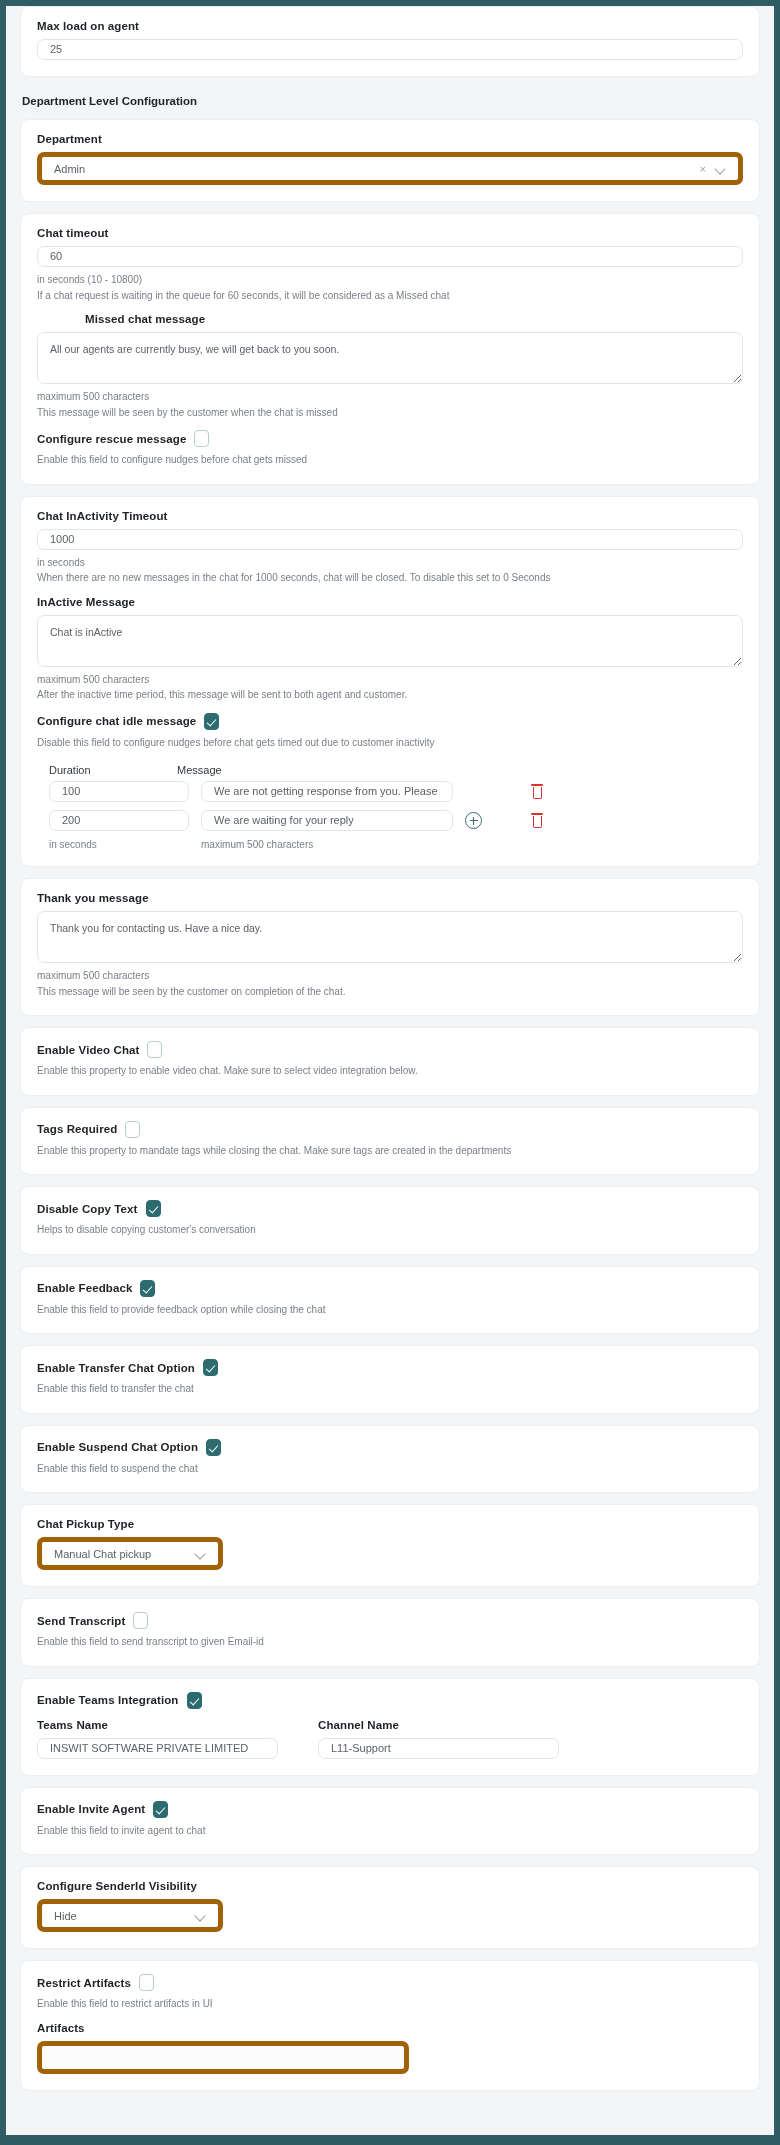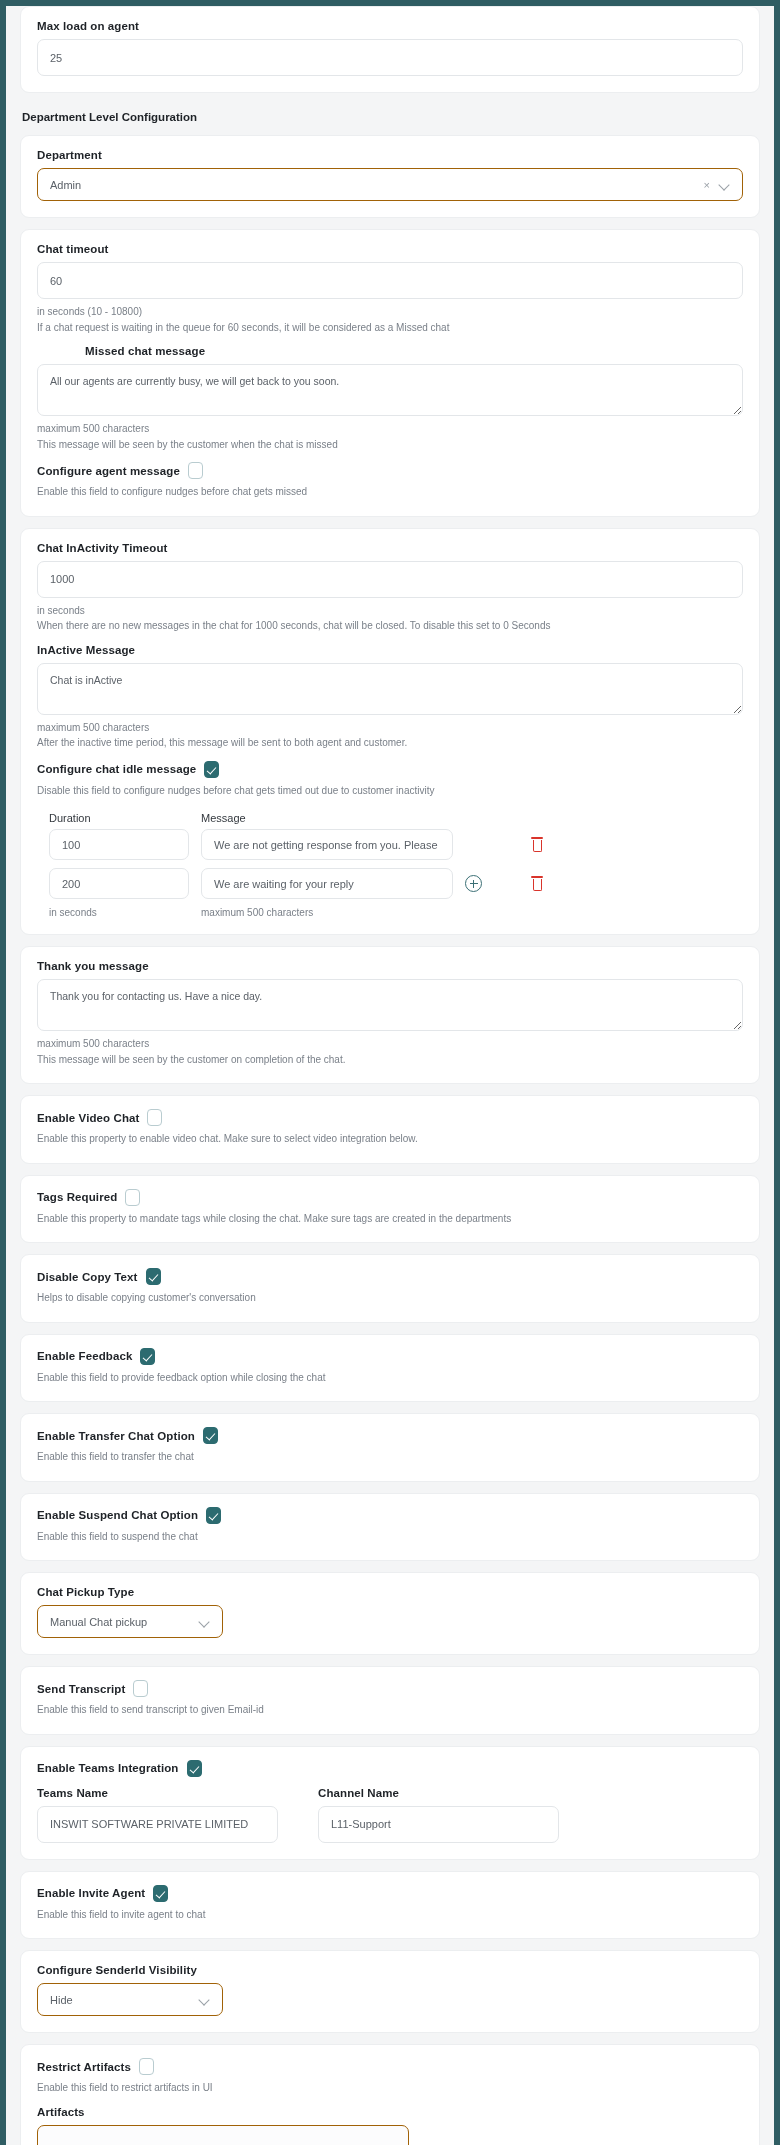--- a/index.html
+++ b/index.html
@@ -39,21 +39,21 @@
   .section-title {
     font-size: 11.5px;
     font-weight: bold;
     color: #1e2227;
     padding: 7px 16px 12px 16px;
     margin: 0;
   }
   .input {
     display: block;
     width: 100%;
-    height: 37px;
+    height: 21px;
     line-height: 31px;
     border: 1px solid #e3e6e9;
     border-radius: 7px;
     padding: 0 12px;
     font-size: 11px;
     color: #5b6168;
     background: #fff;
     font-family: "Liberation Sans", sans-serif;
     outline: none;
   }
@@ -75,21 +75,21 @@
     color: #5b6168;
     background: #fff;
     resize: vertical;
     font-family: "Liberation Sans", sans-serif;
     outline: none;
   }
   
   .select {
     position: relative;
     height: 33px;
-    border: 1px solid #a16207;
+    border: 5px solid #a16207;
     border-radius: 7px;
     background: #fff;
     display: flex;
     align-items: center;
     padding: 0 12px;
     font-size: 11px;
     color: #5b6168;
   }
   .select .val { flex: 1; white-space: nowrap; overflow: hidden; }
   .select .clear {
@@ -126,26 +126,26 @@
     left: 4px; top: 3px;
     width: 4px; height: 8px;
     border-right: 1.8px solid #fff;
     border-bottom: 1.8px solid #fff;
     transform: rotate(42deg);
   }
   .cbrow { display: flex; align-items: center; }
 
   
   .dm-head { display: flex; margin: 14px 0 5px 12px; }
-  .dm-head .c1 { width: 152px; font-size: 11px; color: #33383e; }
+  .dm-head .c1 { width: 128px; font-size: 11px; color: #33383e; }
   .dm-head .c2 { font-size: 11px; color: #33383e; }
   .dm-row { display: flex; align-items: center; margin: 0 0 8px 12px; }
   .dm-row .dur { width: 140px; margin-right: 12px; }
   .dm-row .msg { width: 252px; margin-right: 12px; }
-  .dm-row .msg .input, .dm-row .dur .input { height: 31px; line-height: 29px; }
+  .dm-row .msg .input, .dm-row .dur .input { height: 21px; line-height: 29px; }
   .plus {
     width: 17px; height: 17px; border-radius: 50%;
     border: 1.3px solid #3b6f75; position: relative; flex: 0 0 auto;
     margin-right: 48px; cursor: pointer;
   }
   .plus::before, .plus::after {
     content: ""; position: absolute; background: #3b6f75;
   }
   .plus::before { left: 3.5px; top: 7px; width: 8px; height: 1.4px; }
   .plus::after { left: 7px; top: 3.5px; width: 1.4px; height: 8px; }
@@ -193,21 +193,21 @@
   <div class="card">
     <span class="label">Chat timeout</span>
     <input class="input" value="60" style="">
     <div class="hint">in seconds (10 - 10800)</div>
     <div class="hint sub">If a chat request is waiting in the queue for 60 seconds, it will be considered as a Missed chat</div>
     <span class="label" style="margin-top:10px;padding-left:48px;">Missed chat message</span>
     <textarea class="textarea" style="">All our agents are currently busy, we will get back to you soon.</textarea>
     <div class="hint">maximum 500 characters</div>
     <div class="hint sub">This message will be seen by the customer when the chat is missed</div>
     <div class="cbrow" style="margin-top:10px;">
-      <span class="label inline">Configure agent message</span>
+      <span class="label inline">Configure rescue message</span>
       <span class="cb off"></span>
     </div>
     <div class="hint">Enable this field to configure nudges before chat gets missed</div>
   </div>
 
   <div class="card">
     <span class="label">Chat InActivity Timeout</span>
     <input class="input" value="1000" style="">
     <div class="hint">in seconds</div>
     <div class="hint sub">When there are no new messages in the chat for 1000 seconds, chat will be closed. To disable this set to 0 Seconds</div>

